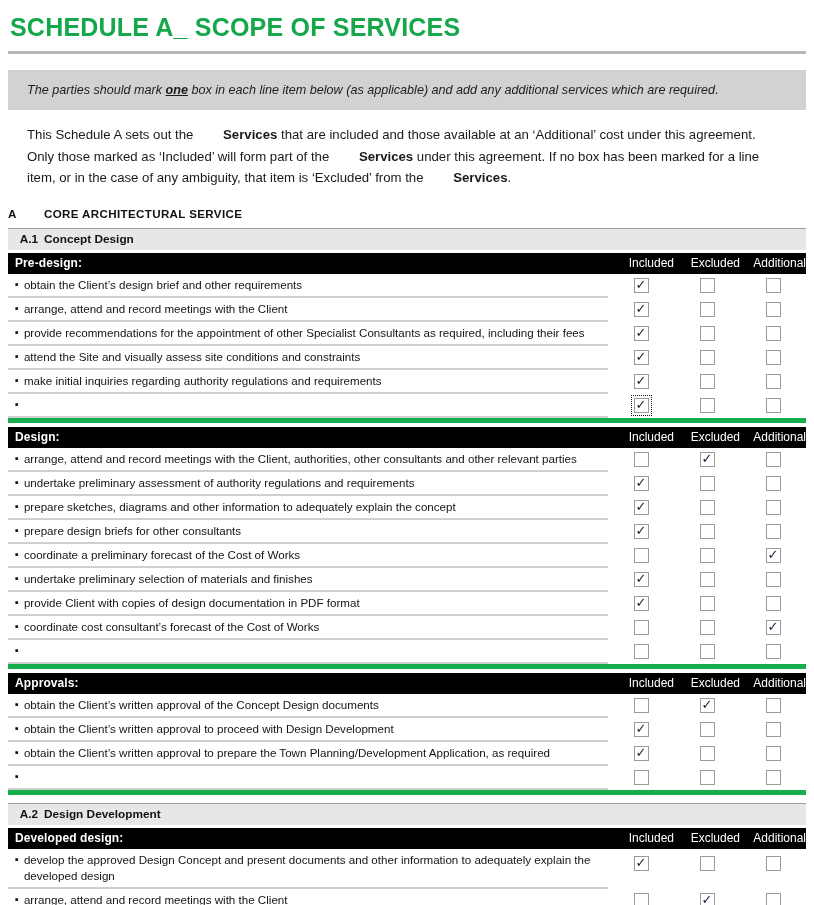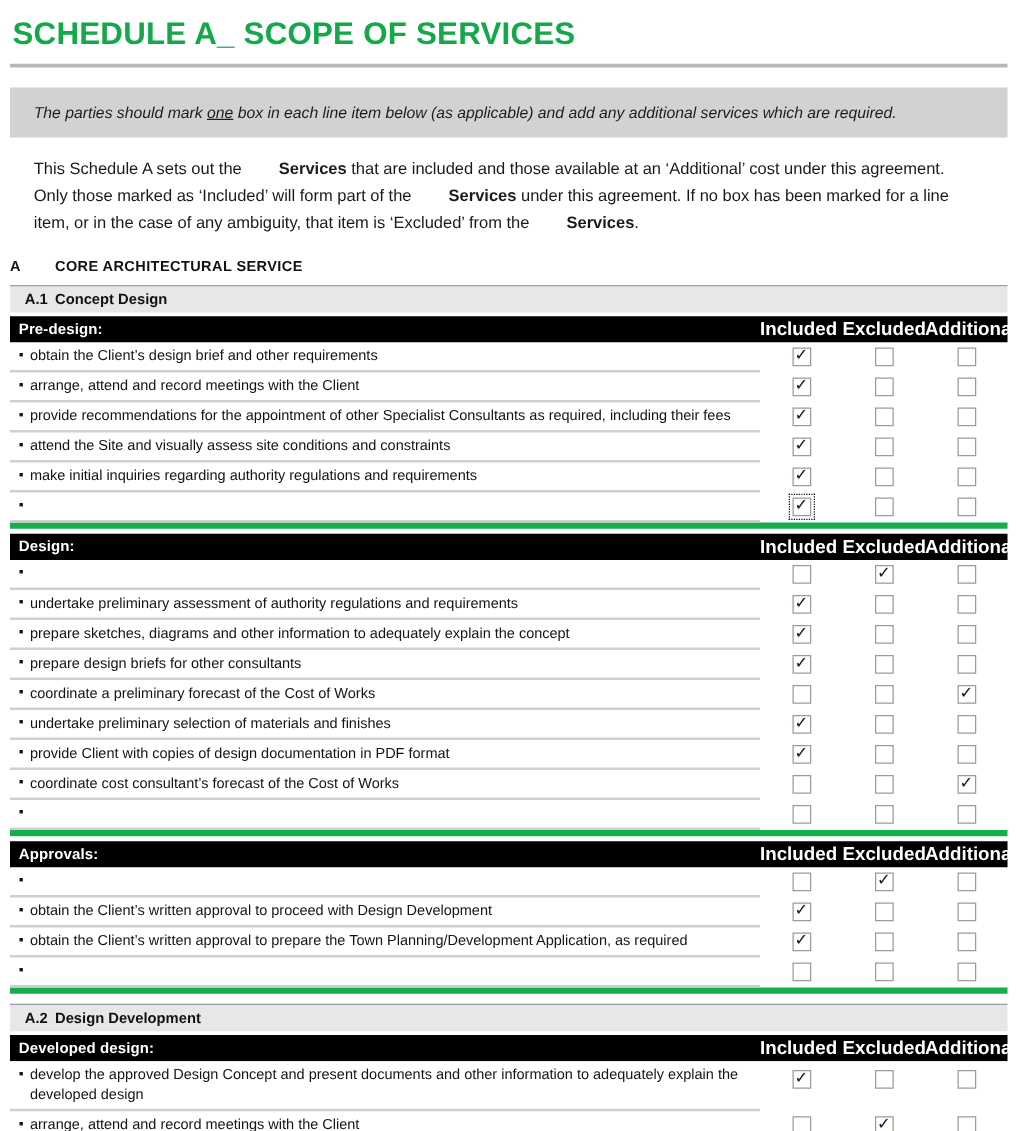--- a/index.html
+++ b/index.html
@@ -38,21 +38,21 @@
   .banner {
     margin: 14px 8px 0 8px;
     background: #d2d2d2;
     height: 40px;
     display: flex; align-items: center;
   }
   .banner-text {
     padding-left: 19px;
     font-size: 12.6px; font-style: italic; color: #1d1d1d;
   }
-  .banner-text u { text-decoration: underline; font-weight: normal; }
+  .banner-text u { text-decoration: underline; font-weight: bold; }
 
   
   .intro {
     margin: 14px 30px 0 27px;
     font-size: 13.2px; line-height: 1.63; color: #1a1a1a;
   }
   .intro b { font-weight: bold; margin-left: 26px; }
 
   
   .sec-a {
@@ -80,22 +80,22 @@
     background: #000000;
     height: 21px;
     display: flex; align-items: center;
     color: #ffffff;
   }
   .grp-head .grp-label {
     flex: 1 1 auto; padding-left: 7px;
     font-size: 12px; font-weight: bold; letter-spacing: 0.1px;
   }
   .col-h {
-    width: 66px; flex: none; text-align: left;
-    font-size: 15px; font-weight: bold;
+    width: 66px; flex: none; text-align: right;
+    font-size: 12px; font-weight: normal;
   }
 
   .row {
     display: flex; align-items: stretch; min-height: 24px;
     background: #fff;
   }
   .row-label {
     flex: 1 1 auto;
     display: flex; align-items: center;
     border-bottom: 2px solid #cfcfcf;
@@ -271,20 +271,21 @@
       <div class="tbl">
         <div class="grp-head">
           <div class="grp-label">Design:</div>
           <div class="col-h">Included</div>
           <div class="col-h">Excluded</div>
           <div class="col-h">Additional</div>
         </div>
         <div class="row">
           <div class="row-label">
             <span class="bullet">▪</span>
+            <span class="txt">arrange, attend and record meetings with the Client, authorities, other consultants and other relevant parties</span>
           </div>
           <div class="cell">
             <div class="cbox"></div>
           </div>
           <div class="cell">
             <div class="cbox">
               <span class="tick">✓</span>
             </div>
           </div>
           <div class="cell">
@@ -430,20 +431,21 @@
       <div class="tbl">
         <div class="grp-head">
           <div class="grp-label">Approvals:</div>
           <div class="col-h">Included</div>
           <div class="col-h">Excluded</div>
           <div class="col-h">Additional</div>
         </div>
         <div class="row">
           <div class="row-label">
             <span class="bullet">▪</span>
+            <span class="txt">obtain the Client’s written approval of the Concept Design documents</span>
           </div>
           <div class="cell">
             <div class="cbox"></div>
           </div>
           <div class="cell">
             <div class="cbox">
               <span class="tick">✓</span>
             </div>
           </div>
           <div class="cell">

